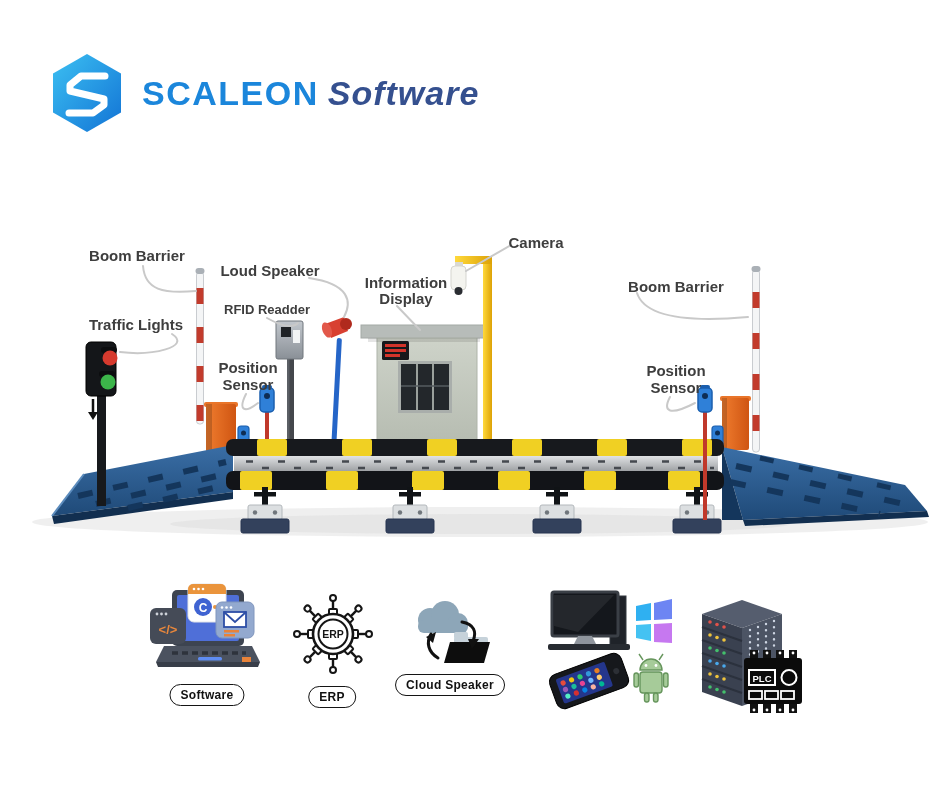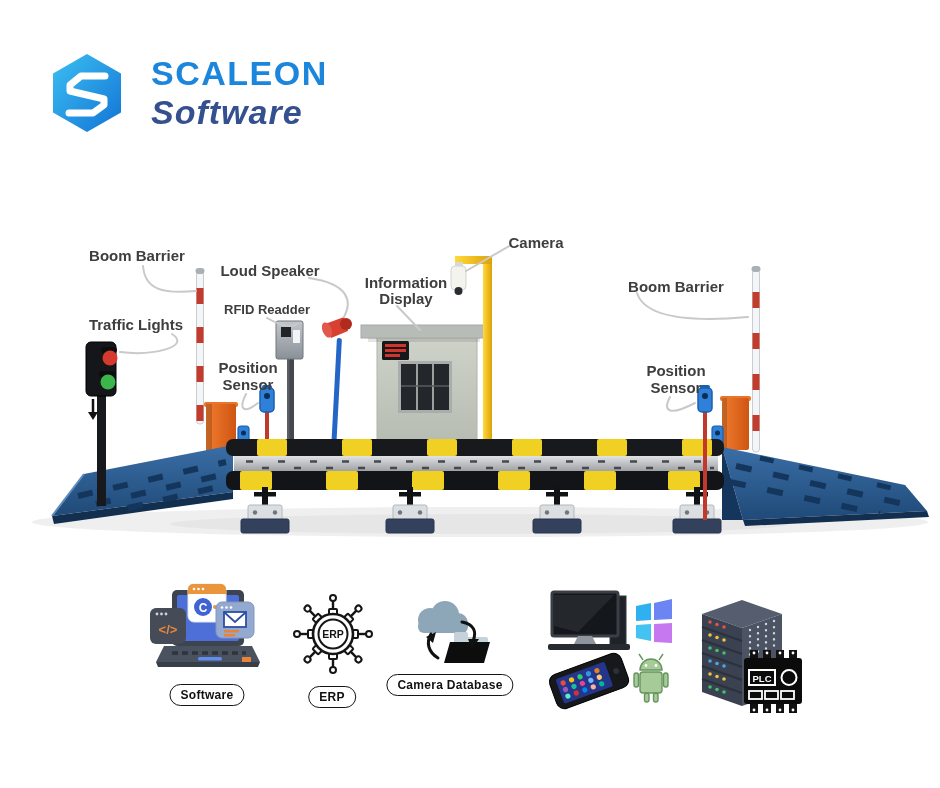--- a/index.html
+++ b/index.html
@@ -1,20 +1,20 @@
 <!DOCTYPE html>
 <html><head>
 <meta charset="utf-8">
 <style>
   html,body{margin:0;padding:0;background:#fff;}
   .canvas{position:relative;width:940px;height:788px;background:#ffffff;overflow:hidden;
           font-family:"Liberation Sans",sans-serif;}
   
   .logo{position:absolute;left:46px;top:52px;display:flex;align-items:center;gap:14px;}
-  .logo-text{display:flex;align-items:baseline;white-space:nowrap;flex-direction:column;}
+  .logo-text{display:flex;align-items:baseline;white-space:nowrap;}
   .logo-brand{font-size:34px;font-weight:700;letter-spacing:1.5px;color:#1b86db;}
   .logo-suffix{font-size:34px;font-weight:700;font-style:italic;color:#35508f;margin-left:9px;letter-spacing:1px;}
   
   .scene{position:absolute;left:0;top:210px;}
   .scene text{font-family:"Liberation Sans",sans-serif;fill:#3e3e3e;font-weight:600;}
   
   .icon-svg{position:absolute;}
   .pill{position:absolute;transform:translateX(-50%);background:#fff;border:1.7px solid #141414;
         border-radius:999px;padding:3px 10px;font-size:12px;font-weight:700;color:#111;
         letter-spacing:.3px;white-space:nowrap;}
@@ -382,21 +382,21 @@
       <rect x="54" y="41" width="34" height="10" rx="2" fill="#c6d2da"></rect>
       <polygon points="50,46 90,46 84,67 44,67" fill="#0d0d0d"></polygon>
     </g>
     <g stroke="#111" stroke-width="3" fill="none" stroke-linecap="round">
       <path d="M62 26 C74 28 77 36 73 45"></path>
       <polygon points="68,43 79,43 72,53" fill="#111" stroke="none"></polygon>
       <path d="M38 62 C28 56 26 46 31 38"></path>
       <polygon points="26,41 36,36 33,47" fill="#111" stroke="none"></polygon>
     </g>
   </svg>
-  <div class="pill" style="left:450px;top:674px">Camera Database</div>
+  <div class="pill" style="left:450px;top:674px">Cloud Speaker</div>
 
   <svg class="icon-svg" style="left:548px;top:586px" width="130" height="130" viewBox="0 0 130 130">
     <g>
       <rect x="62" y="10" width="16" height="52" fill="#1f2329" stroke="#33383f"></rect>
       <rect x="4" y="6" width="66" height="44" rx="2" fill="#14171c" stroke="#3a3f46" stroke-width="3"></rect>
       <polygon points="6,9 66,9 30,46 6,40" fill="#ffffff" opacity="0.07"></polygon>
       <polygon points="30,50 44,50 48,58 26,58" fill="#8f959d"></polygon>
       <rect x="0" y="58" width="82" height="6" rx="2" fill="#272b31"></rect>
     </g>
     <g>

